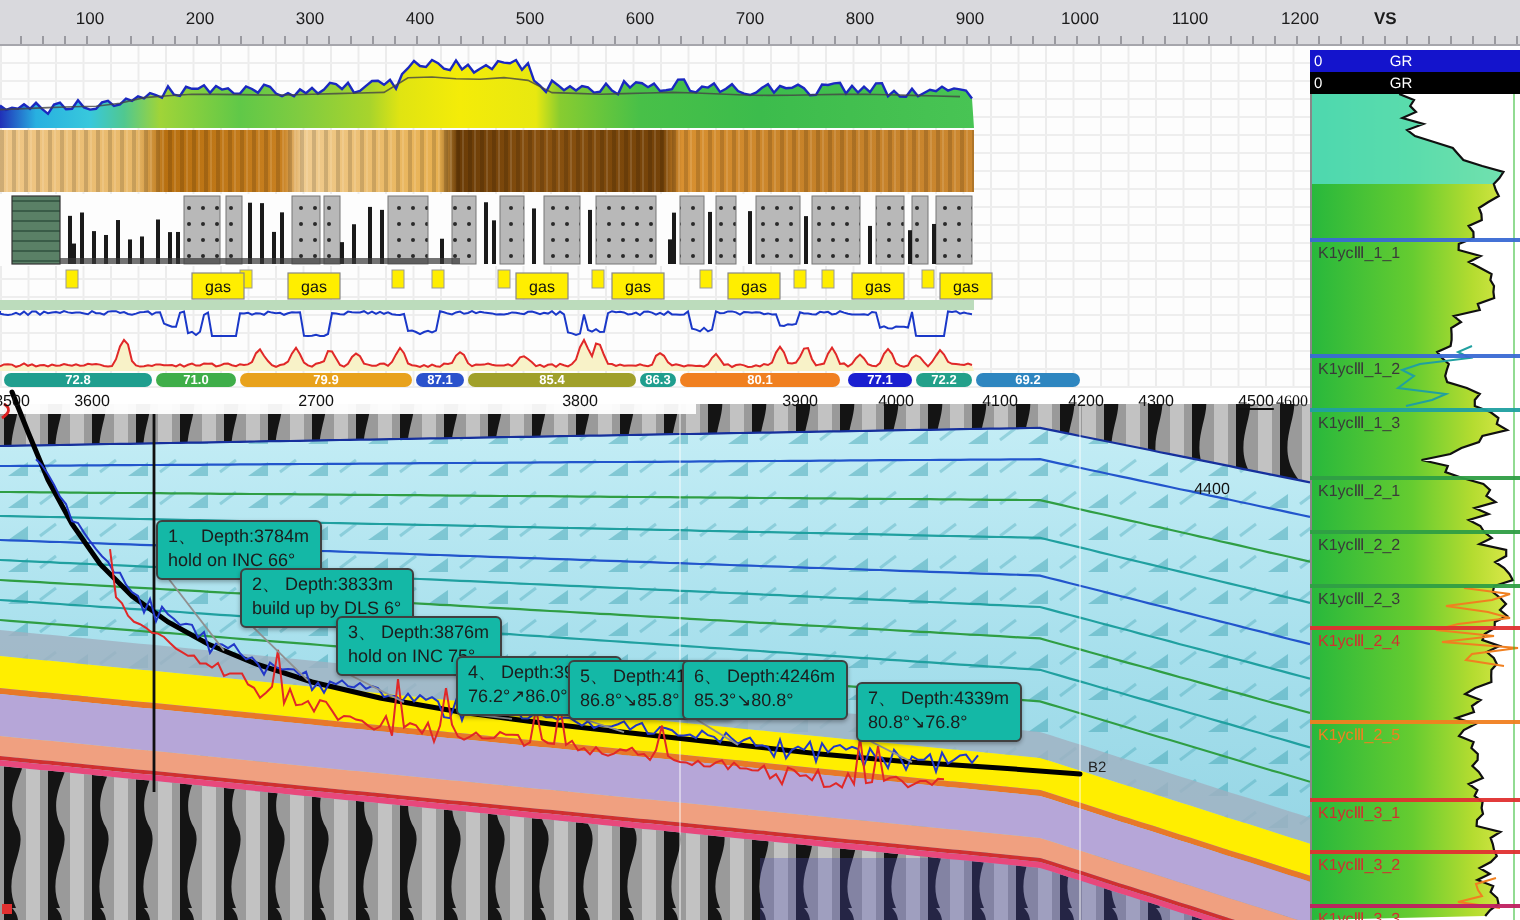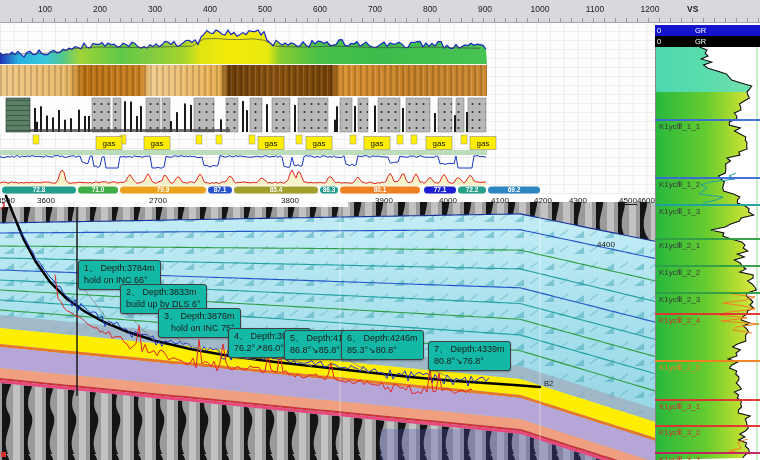--- a/index.html
+++ b/index.html
@@ -281,28 +281,28 @@
       <path d="M80,126 L73,129 L79,132 L54,135 L45,138 L51,141 L47,144 L43,147 L67,150 L60,153 L47,156 " fill="none" stroke="#20a0a0" stroke-width="1"></path>
       <path d="M92,392 L82,395 L83,398 L85,401 L73,404 L94,407 " fill="none" stroke="#f08020" stroke-width="1"></path>
       <line x1="101" y1="0" x2="101" y2="413" stroke="#28b828" stroke-width="1" opacity="0.5"></line>
     </svg>
 
   <div id="depth-row">
       <span class="depth-label" style="left: 6px;">3500</span>
       <span class="depth-label" style="left: 46px;">3600</span>
       <span class="depth-label" style="left: 158px;">2700</span>
       <span class="depth-label" style="left: 290px;">3800</span>
-      <span class="depth-label" style="left: 372px; padding-left: 24px;">3900</span>
+      <span class="depth-label" style="left: 388px; padding-left: 24px;">3900</span>
       <span class="depth-label" style="left: 448px;">4000</span>
       <span class="depth-label" style="left: 500px;">4100</span>
       <span class="depth-label" style="left: 543px;">4200</span>
       <span class="depth-label" style="left: 578px;">4300</span>
       <span class="depth-label" style="left: 606px; margin-top: 44px;">4400</span>
       <span class="depth-label" style="left: 628px; text-decoration: underline;">4500</span>
-      <span class="depth-label" style="left: 646px;">4600</span>
+      <span class="depth-label" style="left: 646px; font-family: Liberation Serif, serif;">4600</span>
     </div>
 
   <div class="hdr" style="top: 25px; background: rgb(20, 20, 204); color: rgb(255, 255, 255);">
     <span class="hl">0</span>
     <span class="ht">GR</span>
   </div>
   <div class="hdr" style="top: 36px; background: rgb(0, 0, 0); color: rgb(255, 255, 255);">
     <span class="hl">0</span>
     <span class="ht">GR</span>
   </div>
@@ -343,21 +343,21 @@
     </svg>
   <div id="anns">
       <div class="callout" style="left: 78px; top: 260px; z-index: 10;">
         <span>1、 Depth:3784m</span>
         <span>hold on INC 66°</span>
       </div>
       <div class="callout" style="left: 120px; top: 284px; z-index: 11;">
         <span>2、 Depth:3833m</span>
         <span>build up by DLS 6°</span>
       </div>
-      <div class="callout" style="left: 158px; top: 308px; z-index: 12; text-align: right;">
+      <div class="callout" style="left: 168px; top: 308px; z-index: 12;">
         <span>3、 Depth:3876m</span>
         <span>hold on INC 75°</span>
       </div>
       <div class="callout" style="left: 228px; top: 328px; z-index: 13;">
         <span>4、 Depth:3933m</span>
         <span>76.2°↗86.0°</span>
       </div>
       <div class="callout" style="left: 284px; top: 330px; z-index: 14;">
         <span>5、 Depth:4163m</span>
         <span>86.8°↘85.8°</span>

